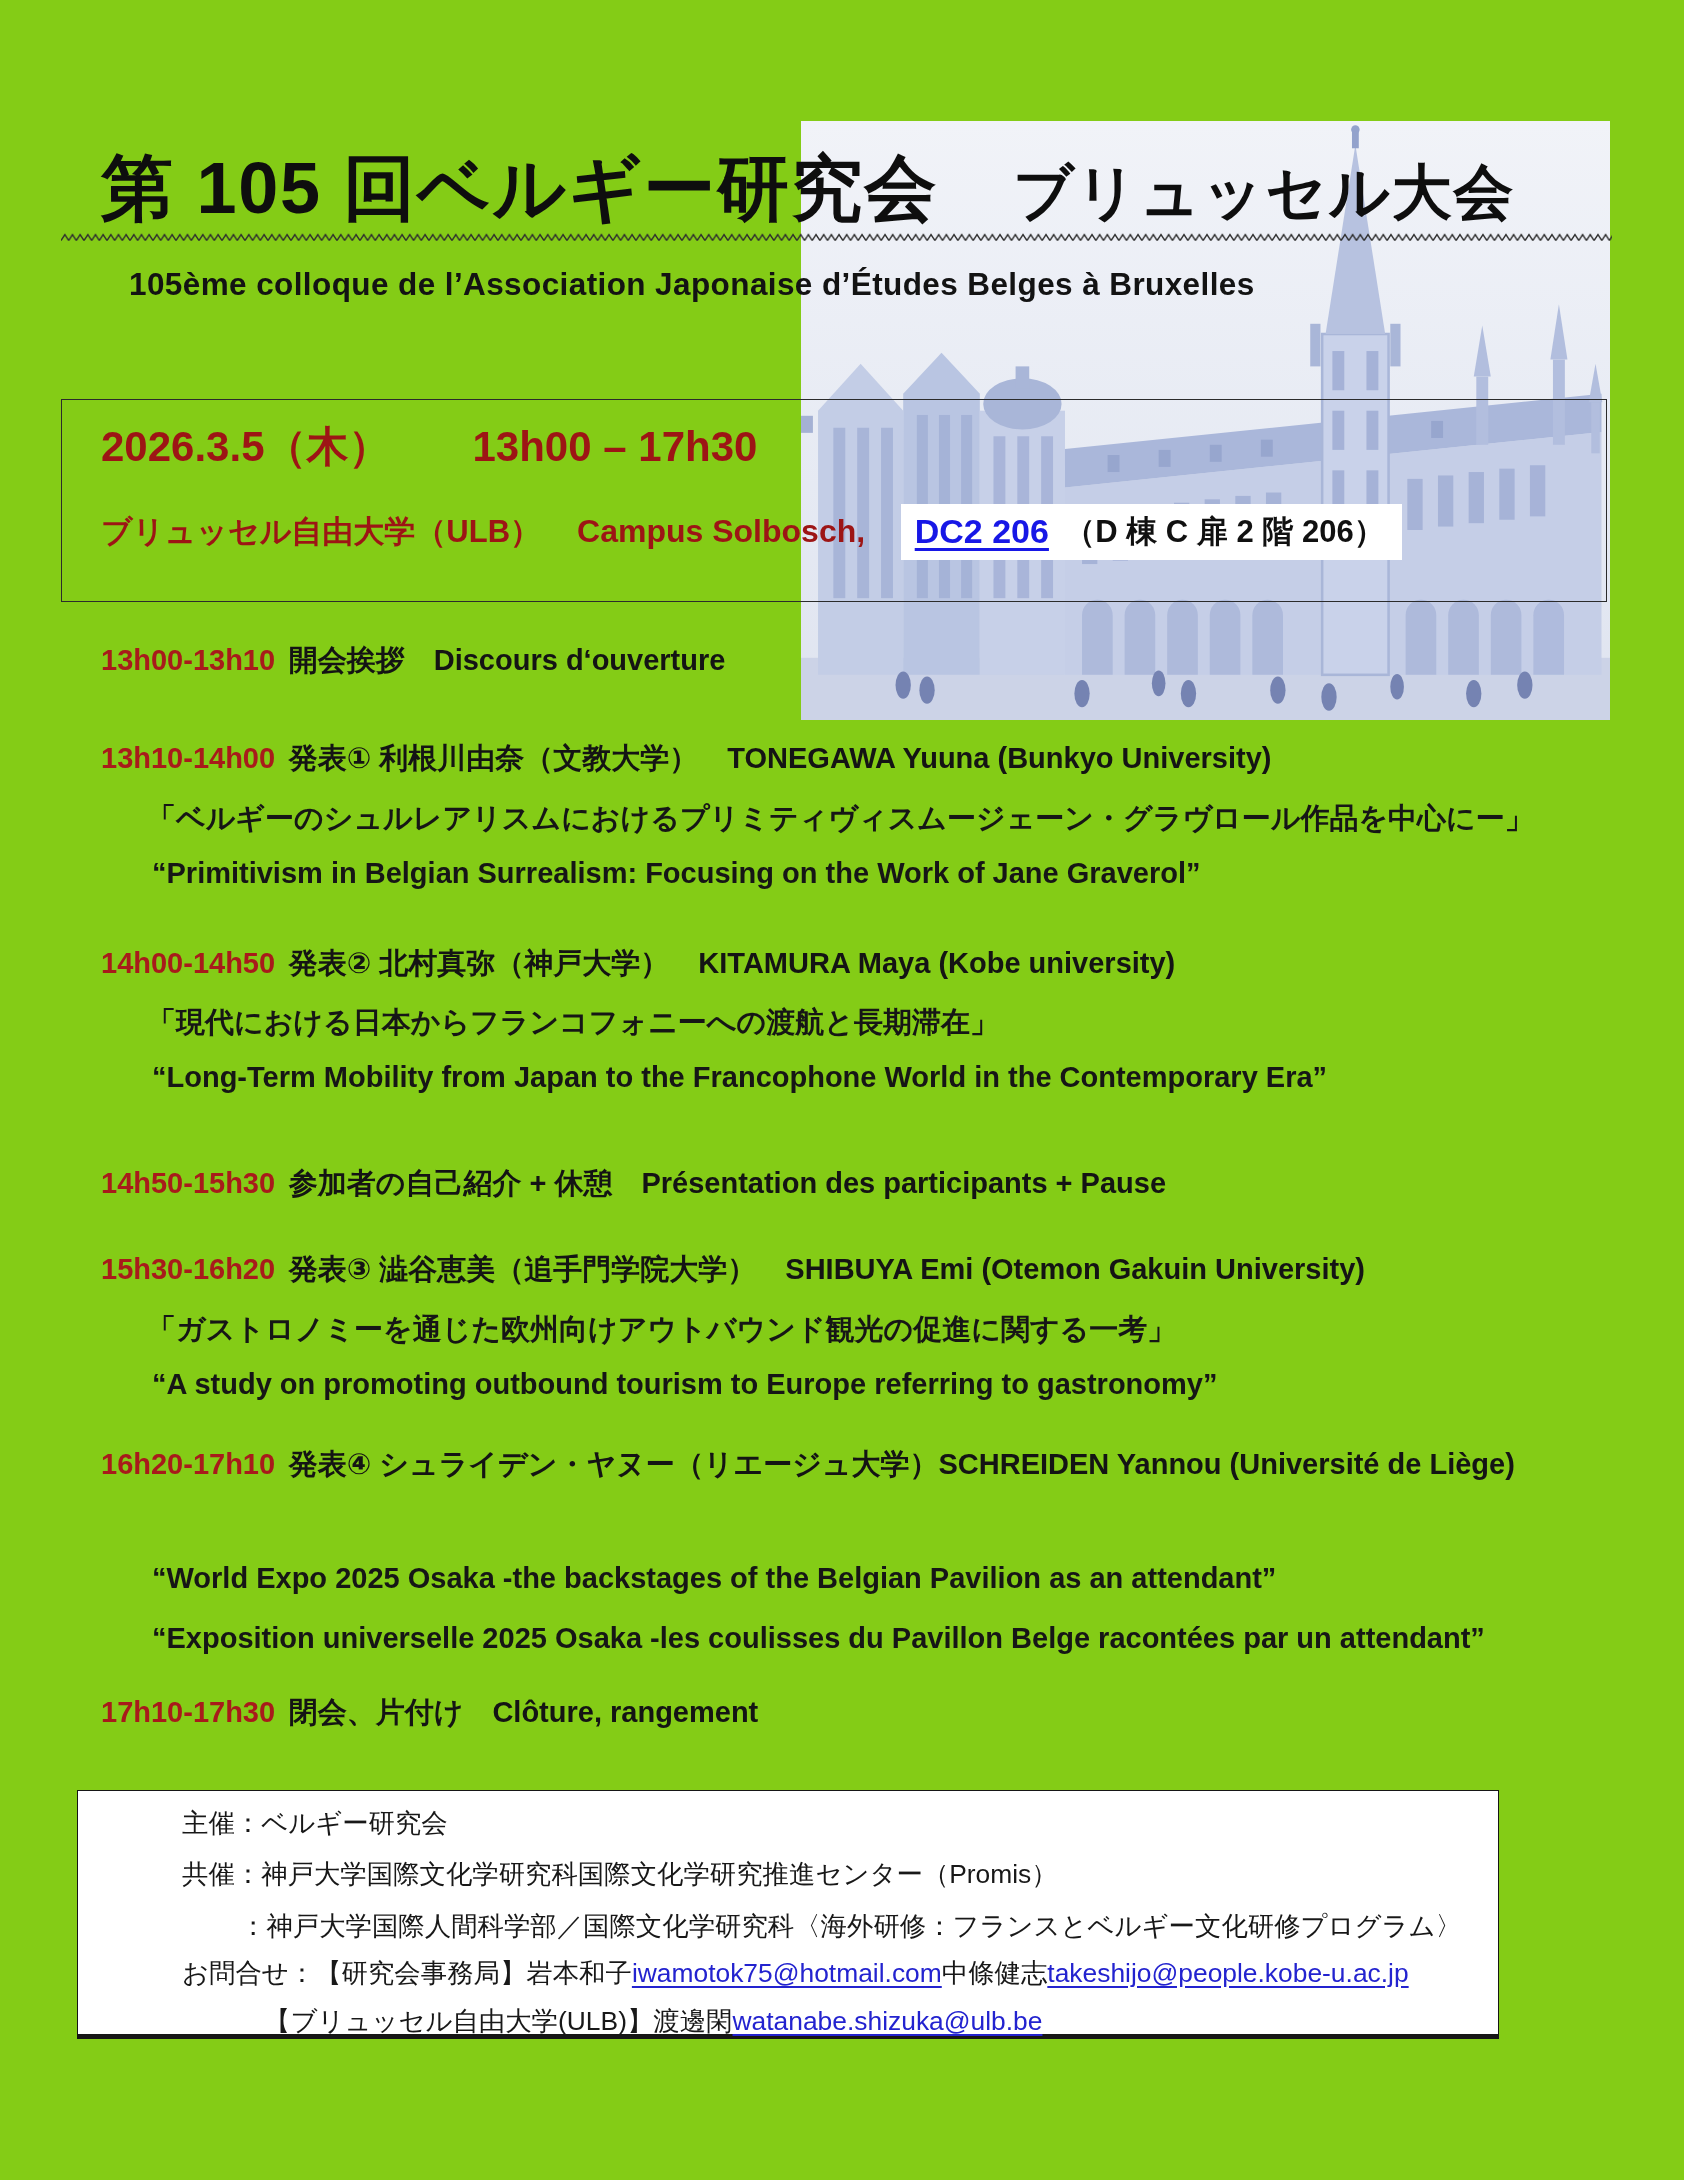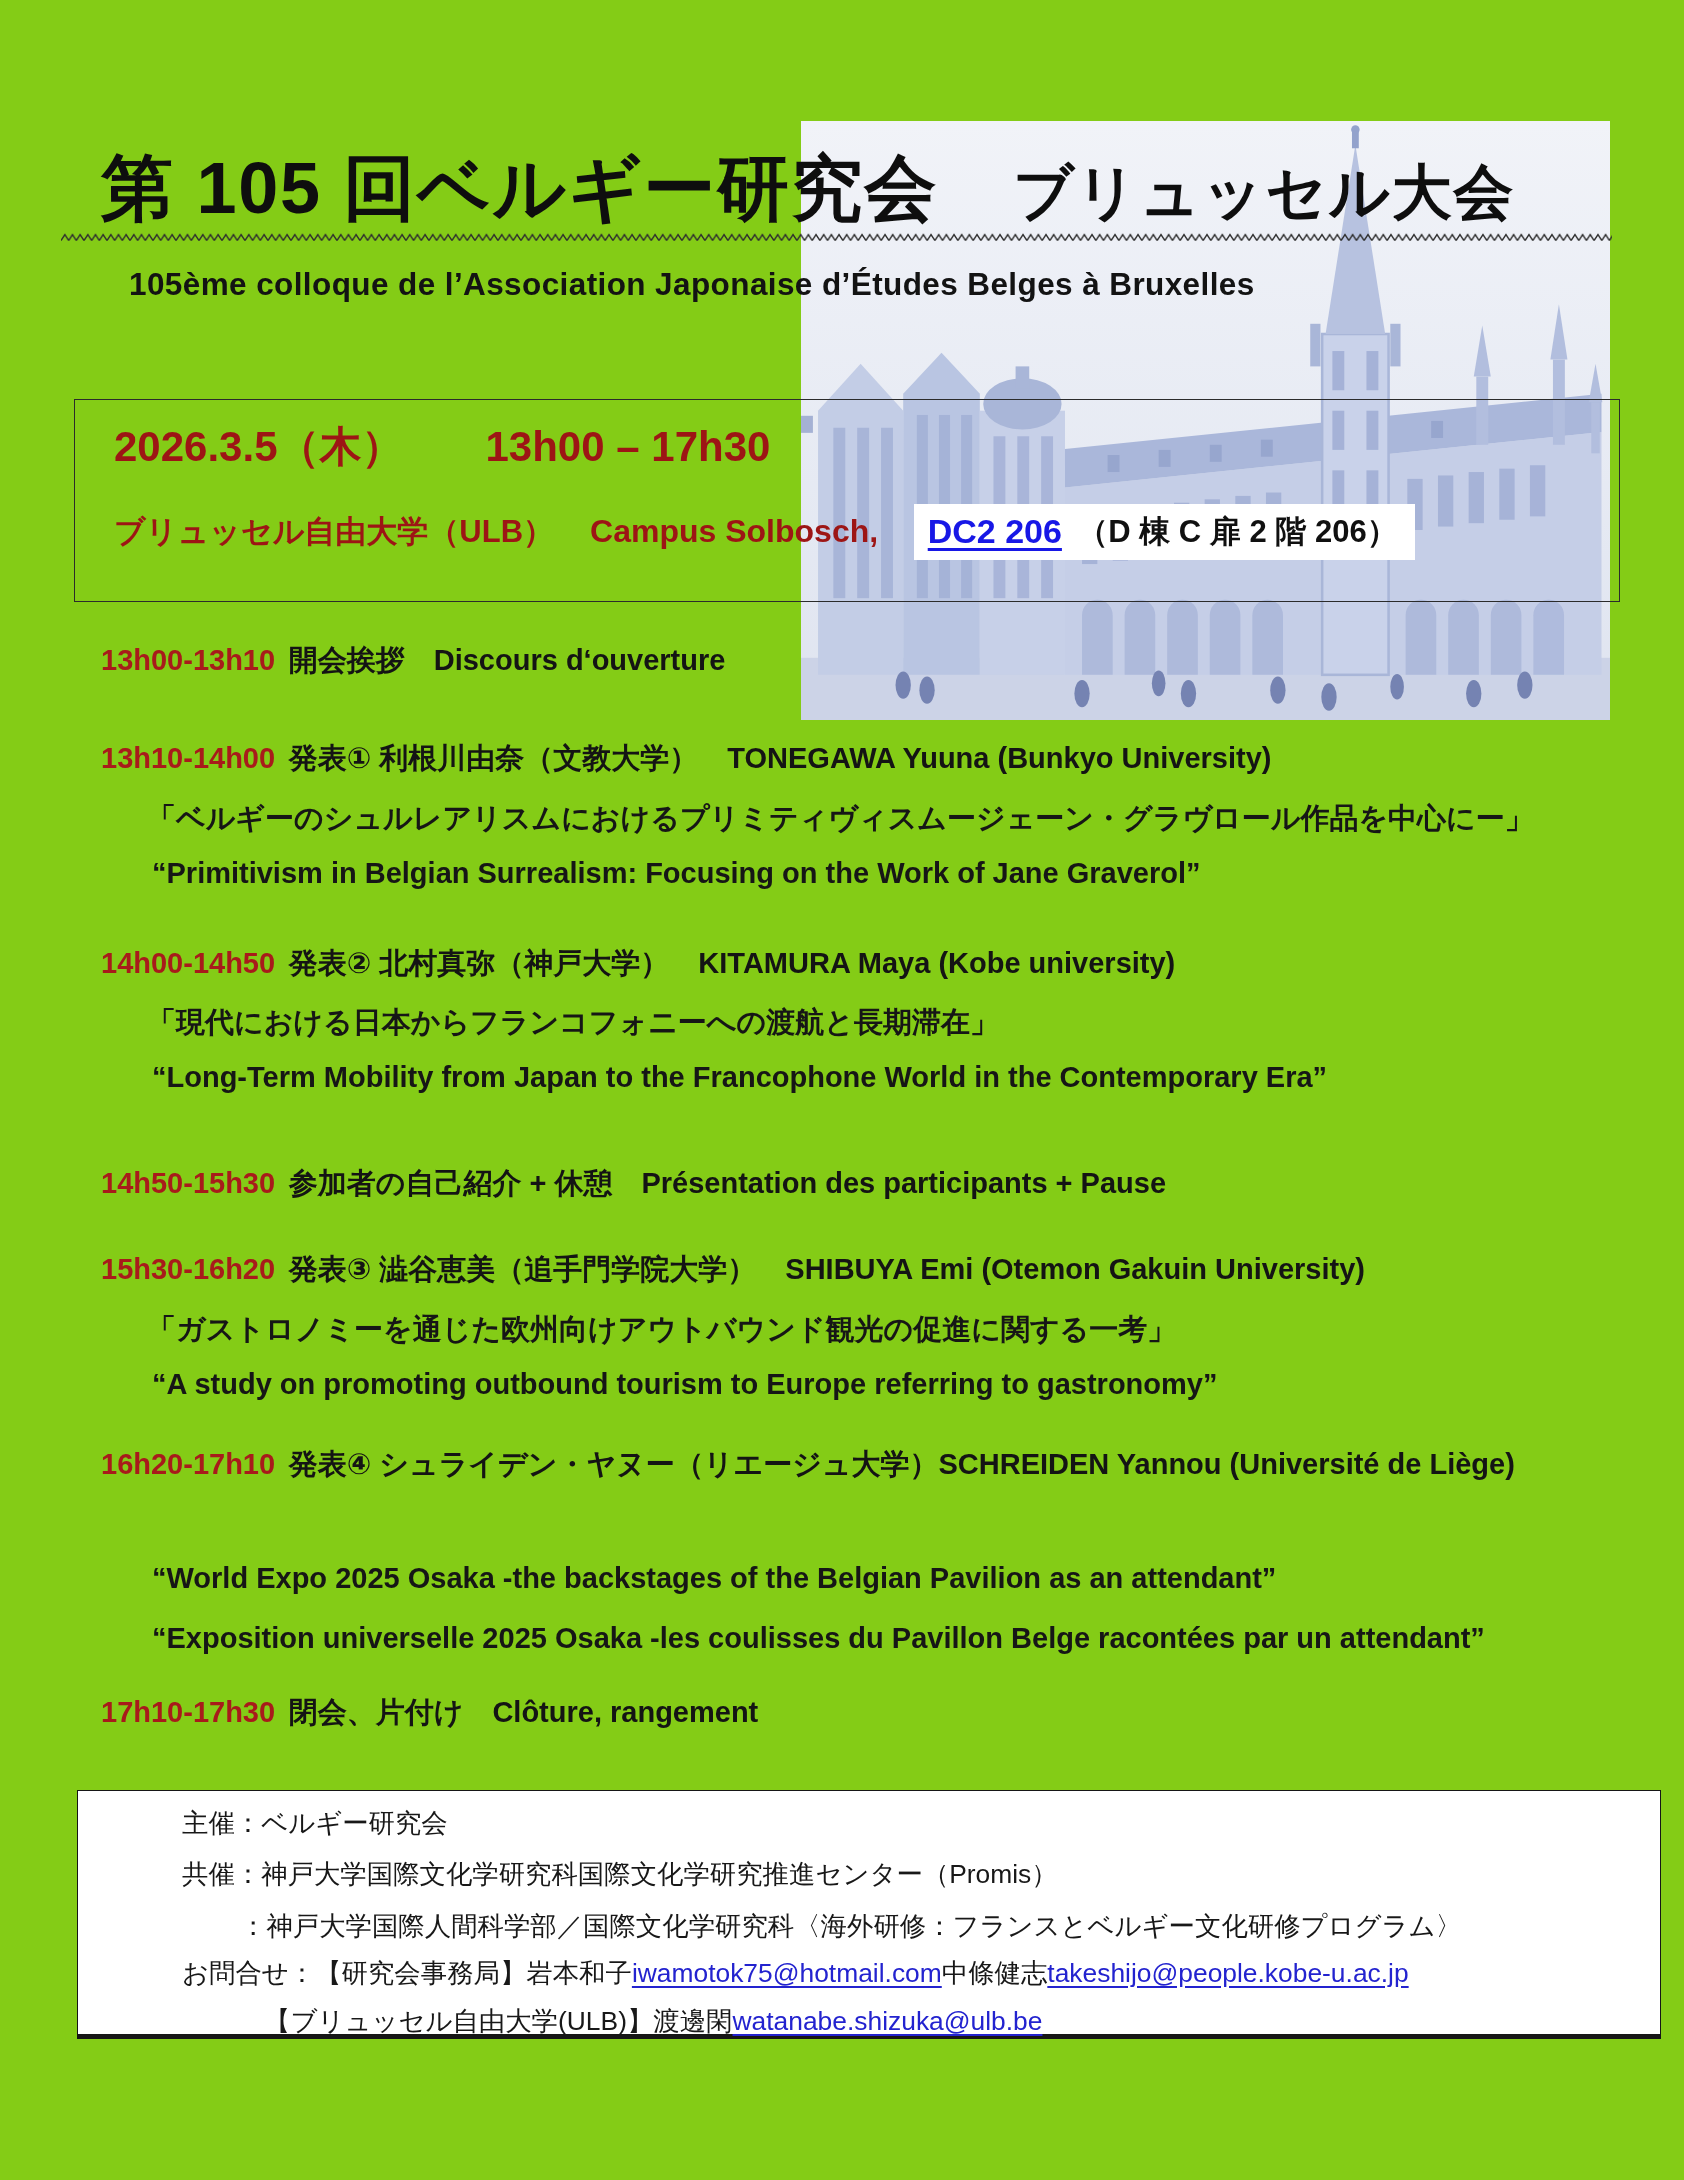--- a/index.html
+++ b/index.html
@@ -27,21 +27,21 @@
   .subtitle{
     left:129px;top:266px;
     font-size:31.5px;font-weight:bold;color:#131313;letter-spacing:0.4px;
   }
 
   
   .photo{left:801px;top:121px;width:809px;height:599px;}
 
   
   .event-box{
-    left:74px;top:399px;width:1546px;height:203px;
+    left:61px;top:399px;width:1546px;height:203px;
     border:1.7px solid #2b2b2b;box-sizing:border-box;
     background:transparent;
   }
   .event-date-row{
     left:39px;top:19px;
     display:flex;gap:82px;align-items:baseline;
     font-size:42px;font-weight:bold;color:#9d1515;
     white-space:nowrap;
   }
   .event-venue-row{
@@ -68,21 +68,21 @@
     font-size:29px;font-weight:bold;white-space:nowrap;
   }
   .sched-time{color:#a81b1b;}
   .sched-label{color:#141414;}
   .sub{
     font-size:29px;font-weight:bold;color:#161616;white-space:nowrap;
   }
 
   
   .footer-box{
-    left:77px;top:1790px;width:1584px;height:249px;
+    left:77px;top:1790px;width:1422px;height:249px;
     border:1.7px solid #161616;border-bottom-width:5.1px;
     box-sizing:border-box;background:#ffffff;
   }
   .f-line{
     position:absolute;font-size:26.4px;font-weight:normal;color:#181818;white-space:nowrap;
   }
   .f-flex{display:flex;gap:0;align-items:baseline;}
   .email-link{
     color:#2323cf;text-decoration:underline;text-underline-offset:4.3px;cursor:pointer;
   }

